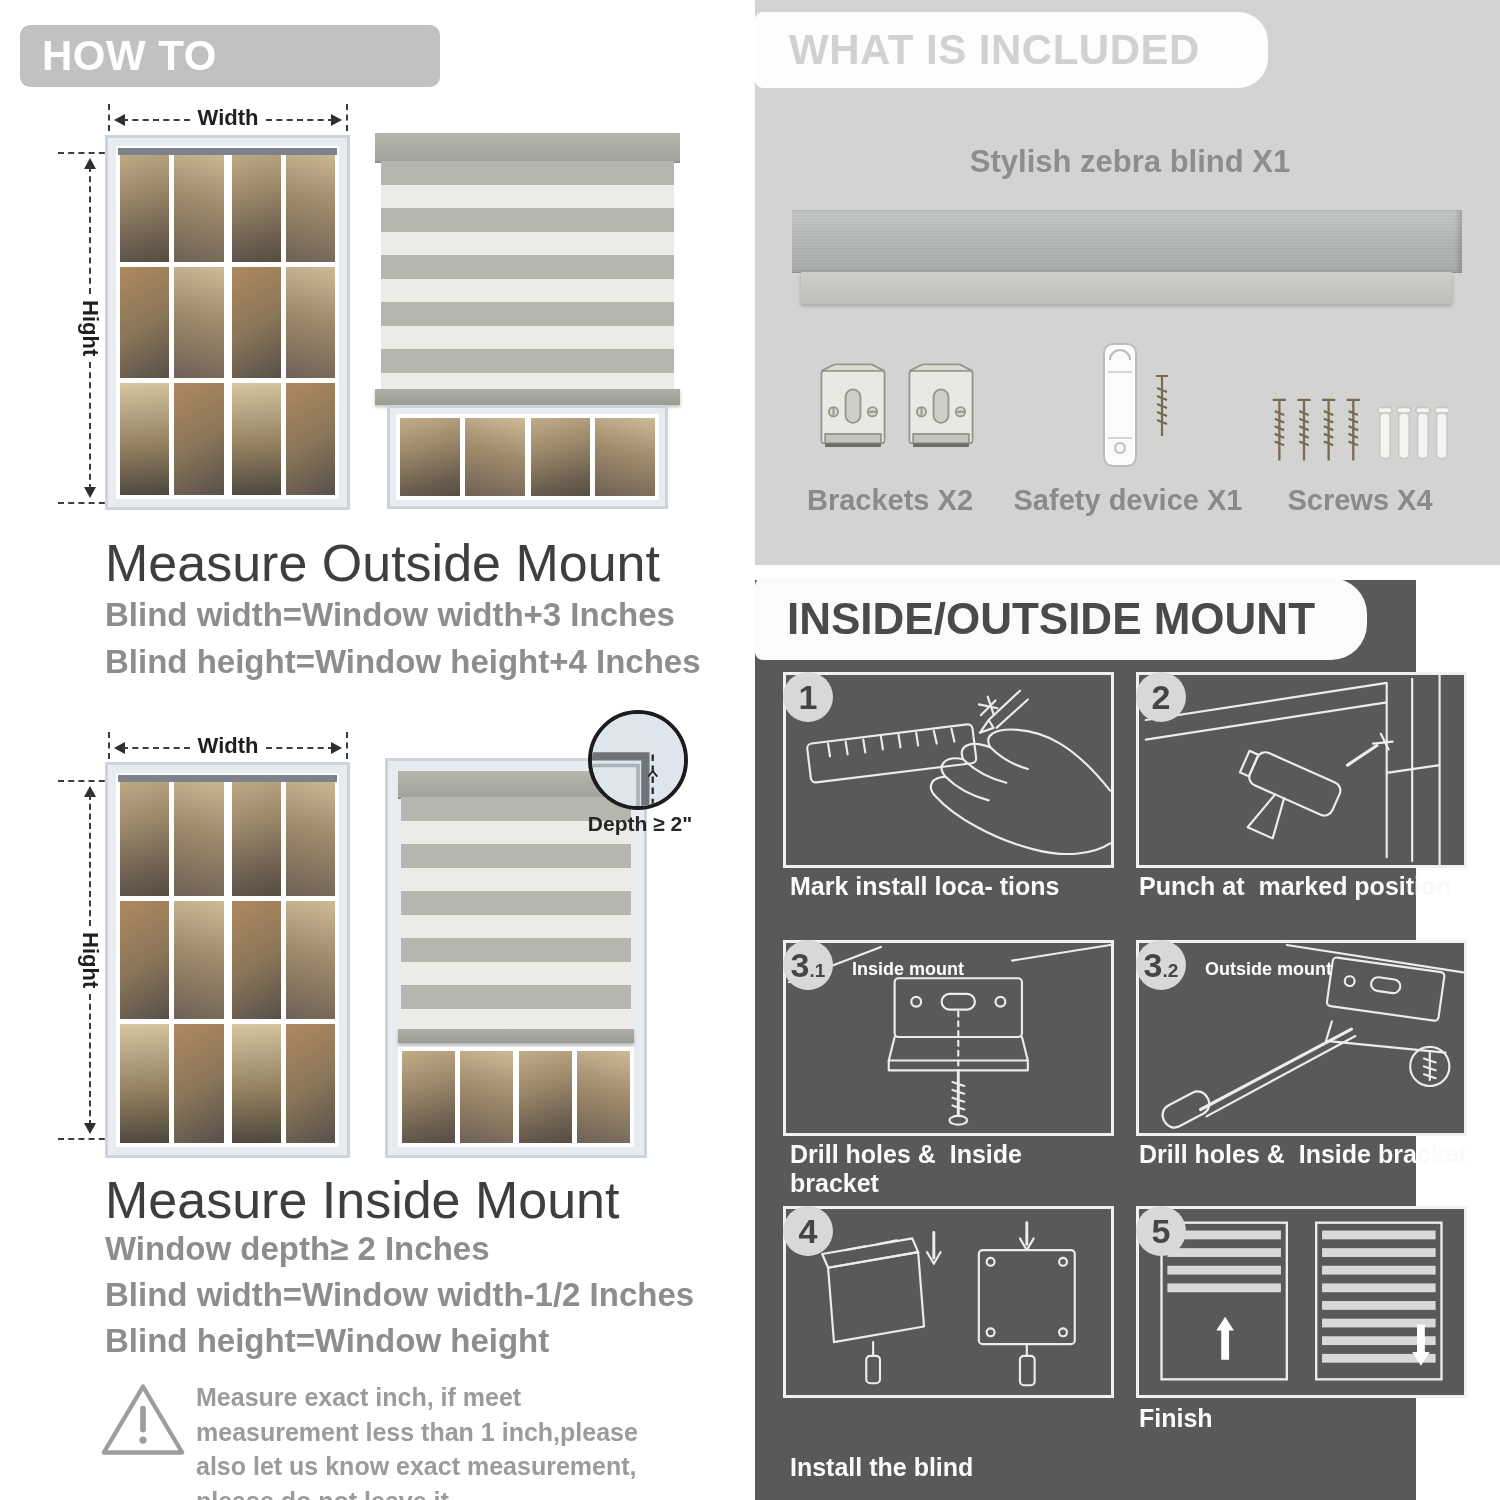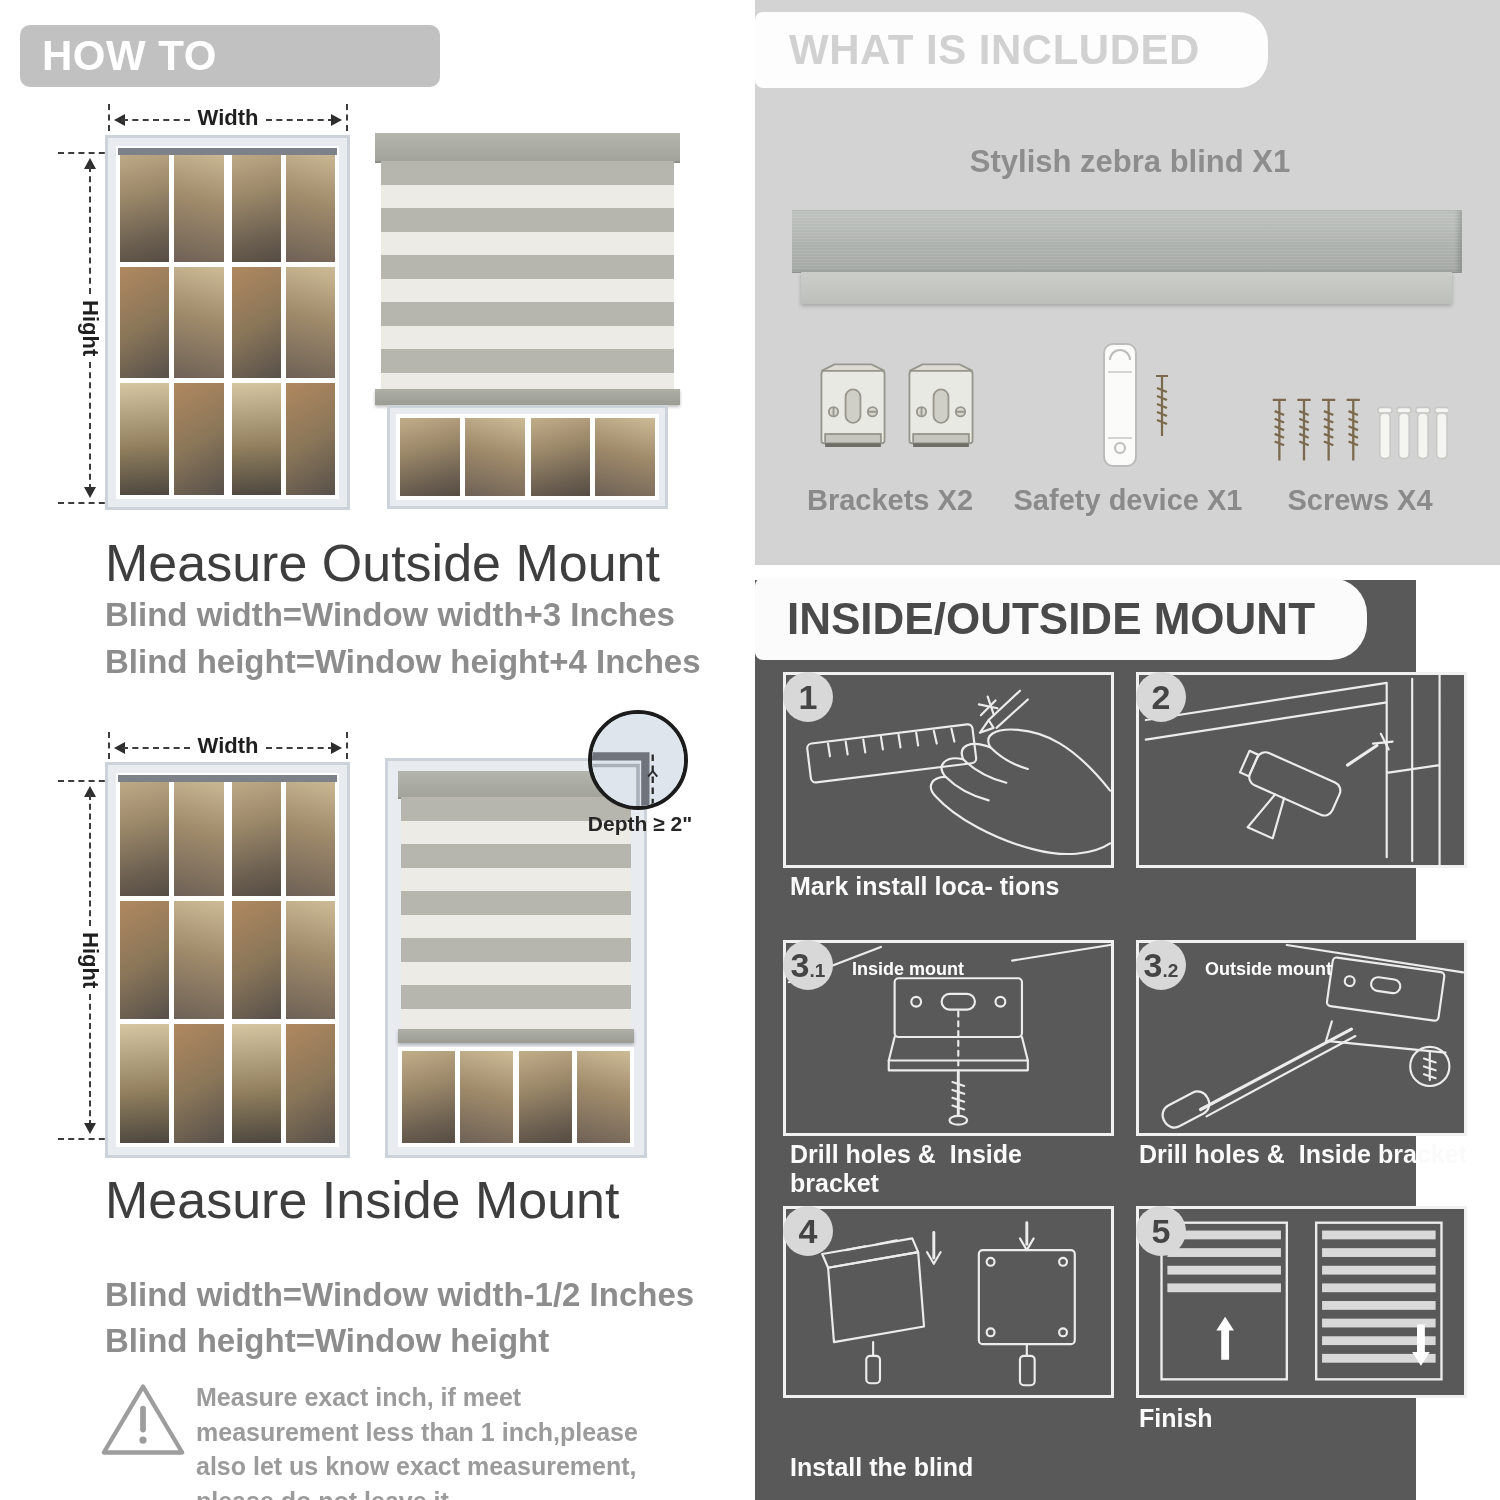--- a/index.html
+++ b/index.html
@@ -197,20 +197,21 @@
       <rect x="0" y="0" width="100" height="100" fill="#dfe5ec"></rect>
       <path d="M0,46 L58,46 L58,100" stroke="#6f747c" stroke-width="9" fill="none"></path>
       <path d="M0,56 L50,56 L50,100" stroke="#aab1ba" stroke-width="4" fill="none"></path>
       <path d="M66,44 V100" stroke="#2a2a2a" stroke-width="2.5" stroke-dasharray="7 5" fill="none"></path>
       <path d="M66,62 l-5,6 M66,62 l5,6" stroke="#2a2a2a" stroke-width="2" fill="none"></path>
     </svg>
   </div>
   <div class="abs depth-label" style="left:580px;top:812px;width:120px;">Depth ≥ 2"</div>
 
   <div class="abs h2" style="left:105px;top:1170px;">Measure Inside Mount</div>
+  <div class="abs rule" style="left:105px;top:1230px;">Window depth≥ 2 Inches</div>
   <div class="abs rule" style="left:105px;top:1276px;text-align:center;">Blind width=Window width-1/2 Inches</div>
   <div class="abs rule" style="left:105px;top:1322px;">Blind height=Window height</div>
 
   <svg class="abs" style="left:100px;top:1378px;" width="86" height="84" viewBox="0 0 90 84">
     <path d="M45,7 L86,76 L4,76 Z" fill="none" stroke="#9d9d9d" stroke-width="4.5" stroke-linejoin="round"></path>
     <path d="M45,30 v22" stroke="#9d9d9d" stroke-width="6" stroke-linecap="round"></path>
     <circle cx="45" cy="63" r="3.8" fill="#9d9d9d"></circle>
   </svg>
   <div class="abs note-text" style="left:196px;top:1380px;width:470px;">Measure exact inch, if meet measurement less than 1 inch,please also let us know exact measurement, please do not leave it</div>
 
@@ -314,20 +315,21 @@
           <g transform="rotate(24 160 112)">
             <rect x="112" y="94" width="92" height="36" rx="9"></rect>
             <rect x="102" y="100" width="10" height="24"></rect>
             <path d="M144,130 l-12,42 28,0 -6,-42"></path>
           </g>
           <path d="M212,92 L242,72" stroke-width="3.2"></path>
           <path d="M246,60 l8,16 M238,70 l20,-2"></path>
         </g>
       </svg>
     </div>
+    <div class="abs cap" style="left:384px;top:292px;width:328px;">Punch at  marked position</div>
 
     <div class="abs step" style="left:28px;top:360px;width:331px;height:196px;">
       <div class="badge">
           <span>3</span>
           <span class="bsub">.1</span>
         </div>
       <div class="step-label">Inside mount</div>
       <svg class="lineart" viewBox="0 0 330 194">
         <g stroke="#ececec" fill="none" stroke-width="2.2" stroke-linecap="round" stroke-linejoin="round">
           <path d="M2,40 L96,4 M230,18 L330,2"></path>

